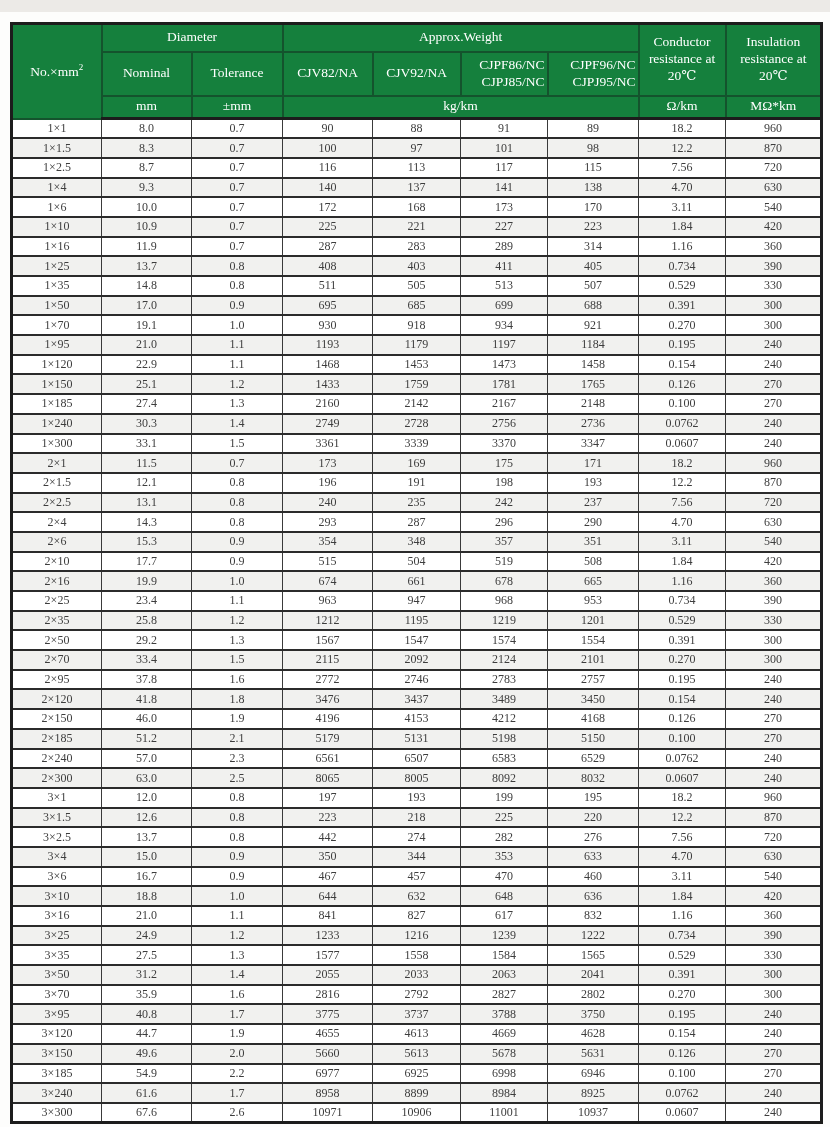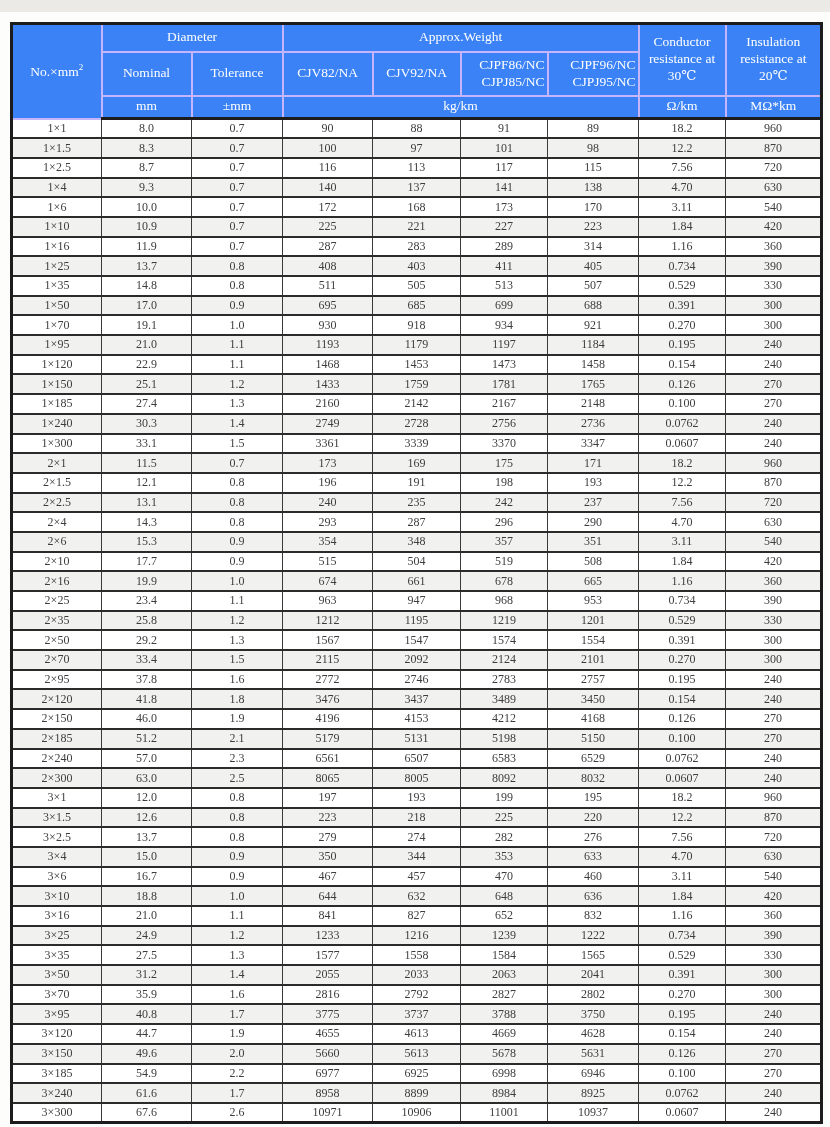--- a/index.html
+++ b/index.html
@@ -16,25 +16,25 @@
     background: #eceae7;
   }
   table.spec {
     position: absolute; top: 22px; left: 10px;
     width: 810px;
     border-collapse: collapse;
     table-layout: fixed;
     border: 3px solid #1c1c1c;
   }
   thead th {
-    background: #3b82f6;
+    background: #15803d;
     color: #ffffff;
     font-weight: normal;
     font-size: 13.5px;
-    border: 2px solid #c4b5fd;
+    border: 2px solid #14532d;
     text-align: center;
     vertical-align: middle;
     padding: 1px 2px;
     line-height: 1.25;
   }
   thead tr.hrow-a th { height: 28px; }
   thead tr.hrow-b th { height: 44px; }
   thead tr.hrow-c th { height: 23px; border-bottom: 3px solid #1c1c1c; }
   thead th .two-line div { text-align: right; padding-left: 4px; }
   thead th sup { font-size: 9px; }
@@ -70,21 +70,21 @@
       <col style="width:87px">
     <col style="width:91px">
       <col style="width:87px">
       <col style="width:96px">
   </colgroup>
   <thead>
     <tr class="hrow-a">
       <th rowspan="3"><span>No.×mm</span><sup>2</sup></th>
       <th colspan="2">Diameter</th>
       <th colspan="4">Approx.Weight</th>
-      <th rowspan="2">Conductor resistance at 30℃</th>
+      <th rowspan="2">Conductor resistance at 20℃</th>
       <th rowspan="2">Insulation resistance at 20℃</th>
     </tr>
     <tr class="hrow-b">
       <th>Nominal</th>
       <th>Tolerance</th>
       <th>CJV82/NA</th>
       <th>CJV92/NA</th>
       <th>
         <div class="two-line">
           <div>CJPF86/NC</div>
@@ -500,21 +500,21 @@
         <td>218</td>
         <td>225</td>
         <td>220</td>
         <td>12.2</td>
         <td>870</td>
       </tr>
       <tr>
         <td>3×2.5</td>
         <td>13.7</td>
         <td>0.8</td>
-        <td>279</td>
+        <td>442</td>
         <td>274</td>
         <td>282</td>
         <td>276</td>
         <td>7.56</td>
         <td>720</td>
       </tr>
       <tr>
         <td>3×4</td>
         <td>15.0</td>
         <td>0.9</td>
@@ -546,21 +546,21 @@
         <td>636</td>
         <td>1.84</td>
         <td>420</td>
       </tr>
       <tr>
         <td>3×16</td>
         <td>21.0</td>
         <td>1.1</td>
         <td>841</td>
         <td>827</td>
-        <td>652</td>
+        <td>617</td>
         <td>832</td>
         <td>1.16</td>
         <td>360</td>
       </tr>
       <tr>
         <td>3×25</td>
         <td>24.9</td>
         <td>1.2</td>
         <td>1233</td>
         <td>1216</td>

